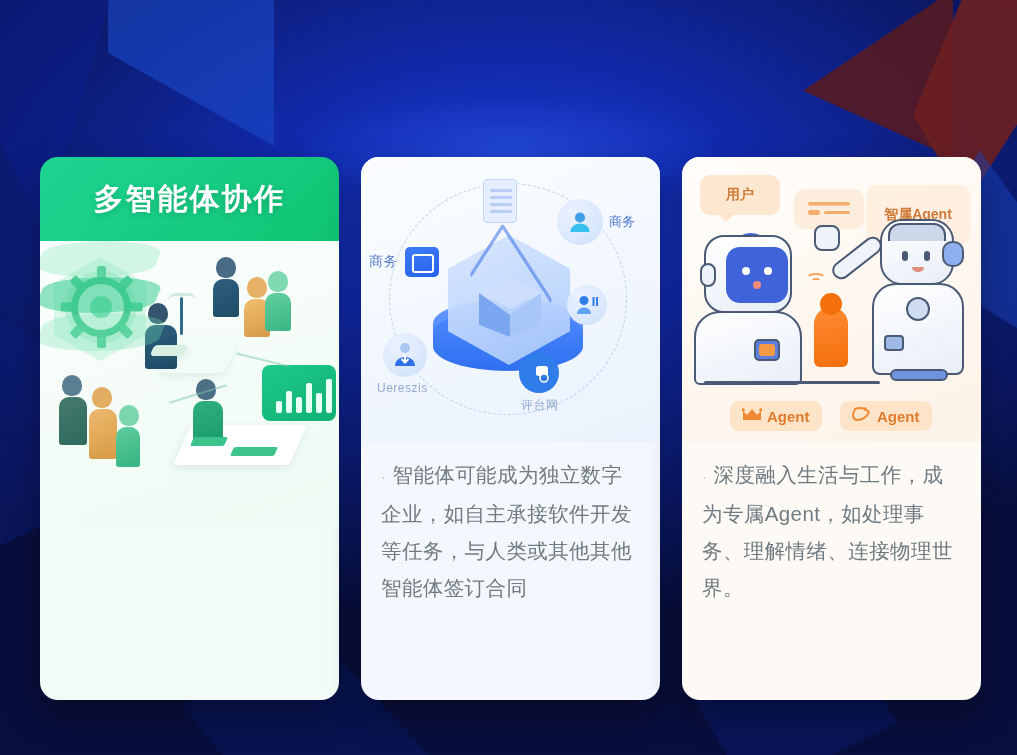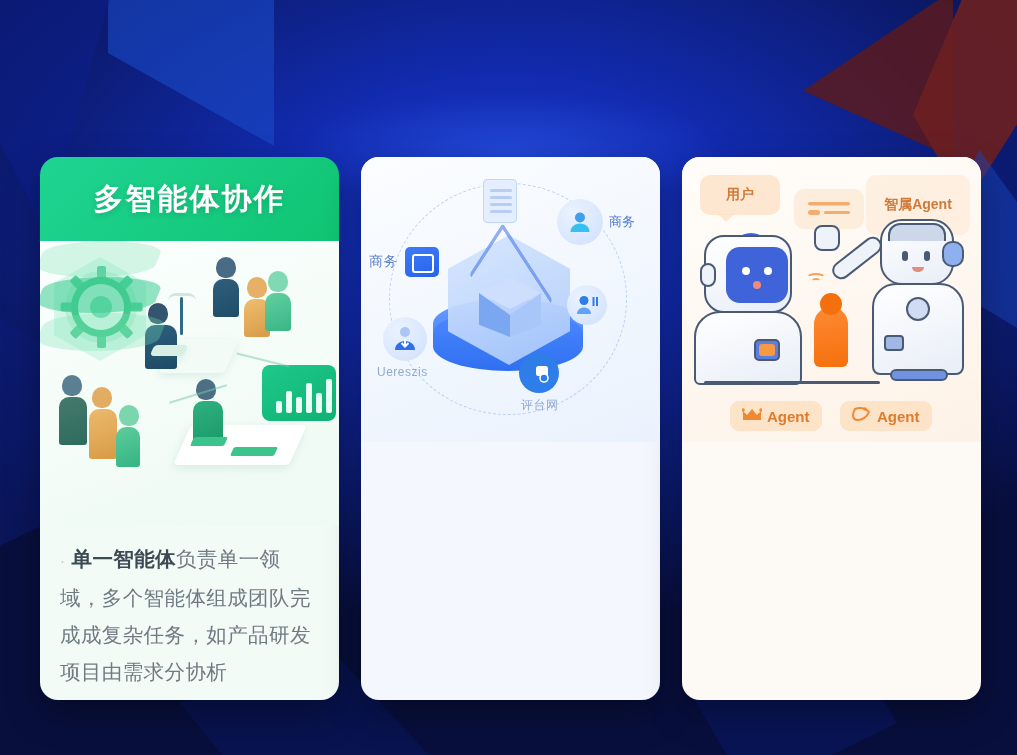--- a/index.html
+++ b/index.html
@@ -327,24 +327,20 @@
               <i style="height:20px"></i>
               <i style="height:34px"></i>
           </div>
           <div style="position:absolute; left:152px; top:196px; width:34px; height:9px; background:#3dc48d; border-radius:2px; transform:skewX(-24deg);"></div>
           <div style="position:absolute; left:192px; top:206px; width:44px; height:9px; background:#3dc48d; border-radius:2px; transform:skewX(-24deg);"></div>
 
           <div class="line-link" style="left:128px; top:152px; width:60px; transform:rotate(-17deg);"></div>
           <div class="line-link" style="left:196px; top:118px; width:54px; transform:rotate(14deg);"></div>
         </div>
 
-        <div class="desc">
-          <span class="dot">·</span>
-          <b>单一智能体</b><span>负责单一领域，多个智能体组成团队完成成复杂任务，如产品研发项目由需求分协析</span>
-        </div>
       </div>
     </div>
 
     <div class="card c2">
       <div class="card-body">
         <div class="illus">
           <div class="orbit"></div>
 
           <div class="doc-icon">
             <i style="top:9px"></i>
@@ -380,21 +376,21 @@
             <div class="circ" style="width:40px;height:40px;">
               <svg width="24" height="22" viewBox="0 0 24 22">
                 <circle cx="9" cy="6.5" r="4.5" fill="#2f7de8"></circle>
                 <path d="M2 20c0-4 3.2-6.5 7-6.5S16 16 16 20z" fill="#5fa3f5"></path>
                 <rect x="17.5" y="3" width="2" height="9" fill="#2f7de8"></rect>
                 <rect x="21" y="3" width="2" height="9" fill="#2f7de8"></rect>
               </svg>
             </div>
           </div>
 
-          <div class="node" style="left:22px; top:160px;">
+          <div class="node" style="left:22px; top:176px;">
             <div class="circ" style="width:44px;height:44px;">
               <svg width="24" height="26" viewBox="0 0 24 26">
                 <circle cx="12" cy="6" r="5" fill="#a9c6f5"></circle>
                 <path d="M2 24c0-5.5 4.5-9 10-9s10 3.5 10 9z" fill="#2f6fe8"></path>
                 <path d="M12 13v7M8.5 17l3.5 3.5 3.5-3.5" stroke="#fff" stroke-width="2" fill="none"></path>
               </svg>
             </div>
             <div class="blurlbl" style="left:-6px; top:48px;">Uereszis</div>
           </div>
 
@@ -402,38 +398,42 @@
             <div class="circ" style="width:40px;height:40px;background:#2f7de8;">
               <svg width="24" height="22" viewBox="0 0 24 22">
                 <rect x="9" y="4" width="12" height="10" rx="2.5" fill="#fff"></rect>
                 <circle cx="17" cy="16" r="4" fill="#2f7de8" stroke="#fff" stroke-width="1.6"></circle>
               </svg>
             </div>
             <div class="blurlbl" style="left:2px; top:44px;">评台网</div>
           </div>
         </div>
 
+        <div class="desc">
+          <span class="dot">·</span>
+          <b></b><span>智能体可能成为独立数字企业，如自主承接软件开发等任务，与人类或其他其他智能体签订合同</span>
+        </div>
       </div>
     </div>
 
     <div class="card c3">
       <div class="card-body">
         <div class="illus">
 
           <div class="bub" style="left:18px; top:18px; width:80px; height:40px;">用户</div>
 
           <div class="bub" style="left:112px; top:32px; width:70px; height:40px; background:rgba(252,228,204,.6);">
             <svg width="46" height="20" viewBox="0 0 46 20">
               <rect x="2" y="3" width="42" height="3.5" rx="1.8" fill="#f3ad6e"></rect>
               <rect x="2" y="11" width="12" height="5" rx="2.5" fill="#f3ad6e"></rect>
               <rect x="18" y="12" width="26" height="3" rx="1.5" fill="#f3ad6e"></rect>
             </svg>
           </div>
 
-          <div class="bub" style="left:184px; top:18px; width:104px; height:60px; background:rgba(253,230,206,.5);">智属Agent</div>
+          <div class="bub" style="left:184px; top:28px; width:104px; height:60px; background:rgba(253,230,206,.5);">智属Agent</div>
 
           <div class="wifi" style="left:58px; top:66px; width:26px; height:20px;">
             <i style="left:0; top:10px; width:22px; height:11px;"></i>
             <i style="left:5px; top:15px; width:12px; height:7px;"></i>
           </div>
           <div style="position:absolute; left:66px; top:86px; width:5px; height:5px; border-radius:50%; background:#3f63d8;"></div>
 
           <div class="robot" style="left:22px; top:78px;">
             <div class="rbody" style="width:88px; height:78px; border-radius:20px;"></div>
             <div class="rface" style="position:absolute; left:22px; top:12px; width:62px; height:56px;">
@@ -487,17 +487,21 @@
             <span>
               <svg width="20" height="17" viewBox="0 0 20 17">
                 <path d="M3 3c5-2 11-1 14 3-2 5-7 8-11 8-3 0-5-2-5-5 0-2 1-4 2-6z" fill="none" stroke="#f08a32" stroke-width="2"></path>
                 <circle cx="13" cy="3" r="1.8" fill="#f08a32"></circle>
               </svg>
             </span>
             <span>Agent</span>
           </div>
         </div>
 
+        <div class="desc">
+          <span class="dot">·</span>
+          <b></b><span>深度融入生活与工作，成为专属Agent，如处理事务、理解情绪、连接物理世界。</span>
+        </div>
       </div>
     </div>
 
   </div>
 </div>
 
 </body></html>

